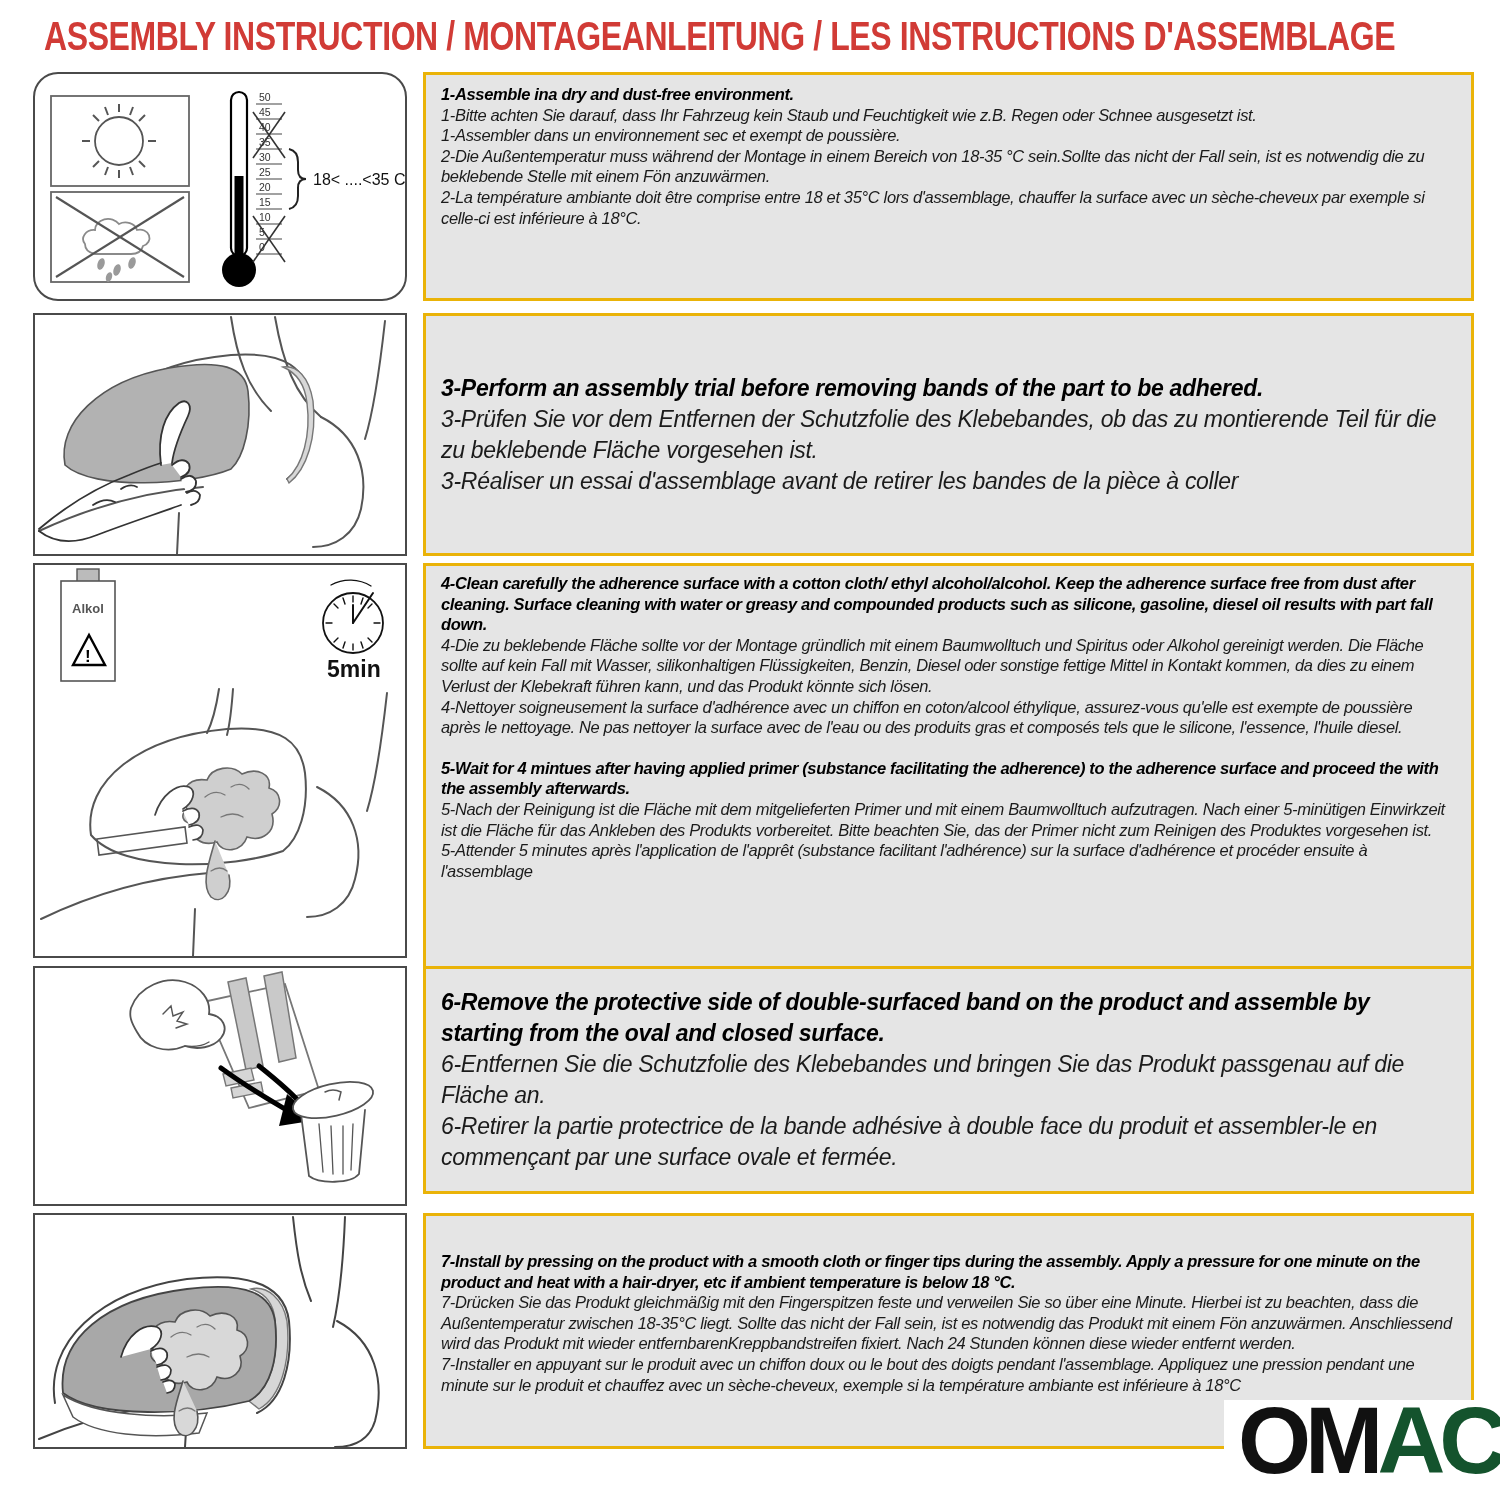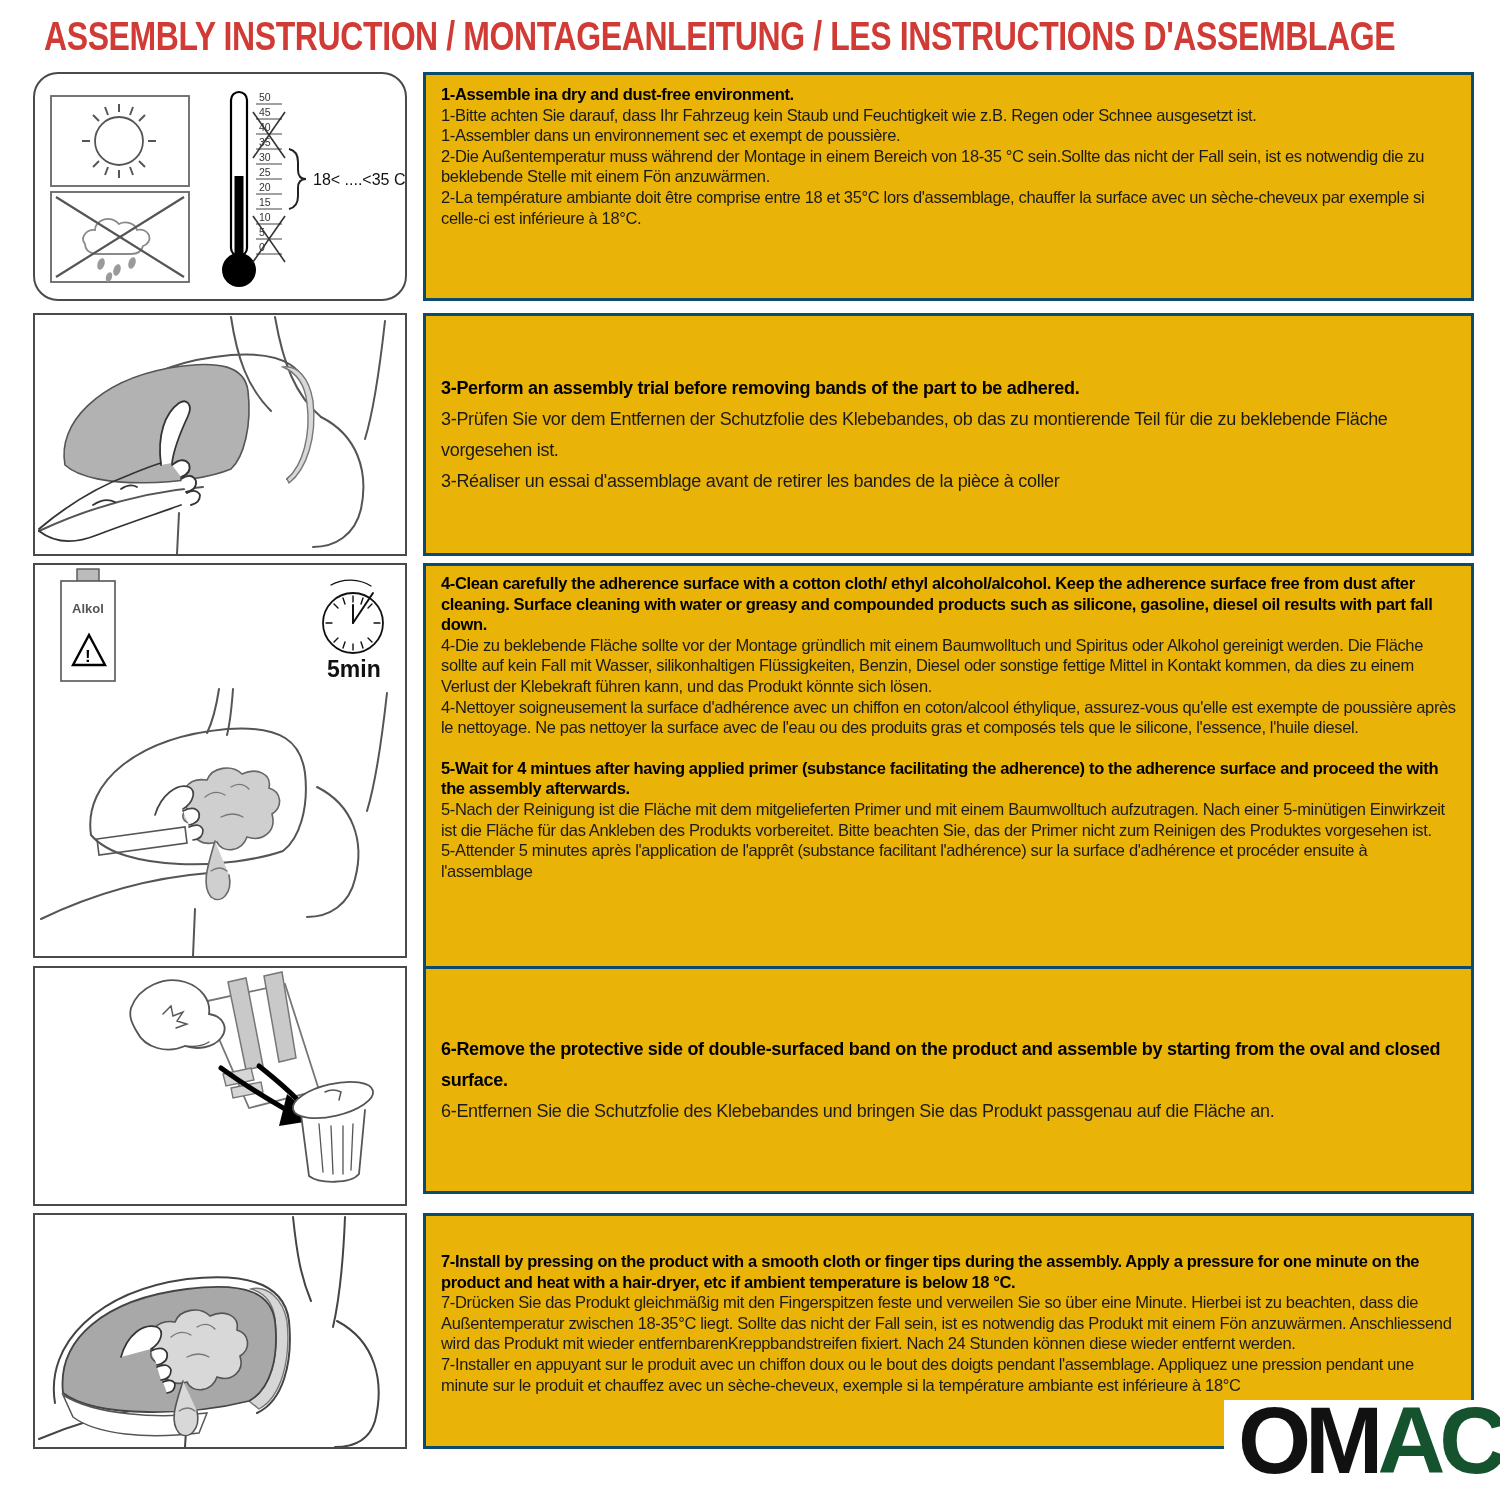--- a/index.html
+++ b/index.html
@@ -11,27 +11,28 @@
     position:absolute;left:44px;top:14px;white-space:nowrap;
     font-size:40px;font-weight:bold;letter-spacing:-0.5px;color:#d13b36;
     transform:scaleX(0.80);transform-origin:left top;
   }
   .illus-box{
     position:absolute;left:33px;width:374px;box-sizing:border-box;
     border:2px solid #4a4a4a;background:#fff;overflow:hidden;
   }
   .text-box{
     position:absolute;left:423px;width:1051px;box-sizing:border-box;
-    border:3px solid #0c4a6e;background:#eab308;overflow:hidden;
+    border:3px solid #eab308;background:#e5e5e5;overflow:hidden;
     padding:9px 15px;
+    font-style:italic;
   }
   .text-box.center{display:flex;flex-direction:column;justify-content:center;}
   .text-box p{margin:0;}
   .t-sm p{font-size:16.5px;line-height:20.6px;letter-spacing:-0.35px;}
-  .t-lg p{font-size:18px;line-height:31px;letter-spacing:-0.3px;}
+  .t-lg p{font-size:23px;line-height:31px;letter-spacing:-0.3px;}
   p.b{font-weight:bold;color:#000;}
   p.gap{margin-top:20px;}
   .pad-top{padding-top:35px;}
   svg{display:block;}
   .logo{
     position:absolute;left:1224px;top:1400px;z-index:6;background:#ffffff;
     padding:0 0 10px 14px;font-weight:bold;font-size:94px;line-height:82px;
     letter-spacing:-6px;white-space:nowrap;
   }
   .logo .lg-black{color:#111111;}
@@ -258,20 +259,21 @@
         <line x1="318" y1="156" x2="316" y2="202"></line>
       </g>
       <ellipse cx="298" cy="132" rx="41" ry="16" transform="rotate(-13 298 132)" fill="#ffffff"></ellipse>
       <path d="M290,124 q8,-4 16,0 l-2,8" stroke-width="1.5" fill="none"></path>
     </g>
   </svg>
 </div>
 <div class="text-box t-lg center" style="top:966px;height:228px;">
   <p class="b">6-Remove the protective side of double-surfaced band on the product and assemble by starting from the oval and closed surface.</p>
   <p>6-Entfernen Sie die Schutzfolie des Klebebandes und bringen Sie das Produkt passgenau auf die Fläche an.</p>
+  <p>6-Retirer la partie protectrice de la bande adhésive à double face du produit et assembler-le en commençant par une surface ovale et fermée.</p>
 </div>
 
 <div class="illus-box" style="top:1213px;height:236px;">
   <svg viewBox="0 0 370 232" width="370" height="232" fill="none" stroke-linecap="round">
     <g stroke="#444" stroke-width="2">
       <path d="M258,2 C262,40 266,62 276,86"></path>
       <path d="M310,2 C308,52 304,86 298,112"></path>
       <path d="M302,106 C340,126 350,166 340,206 C334,226 318,232 300,232"></path>
       <path d="M4,224 C70,196 140,184 202,188"></path>
       <path d="M150,232 L152,200"></path>

